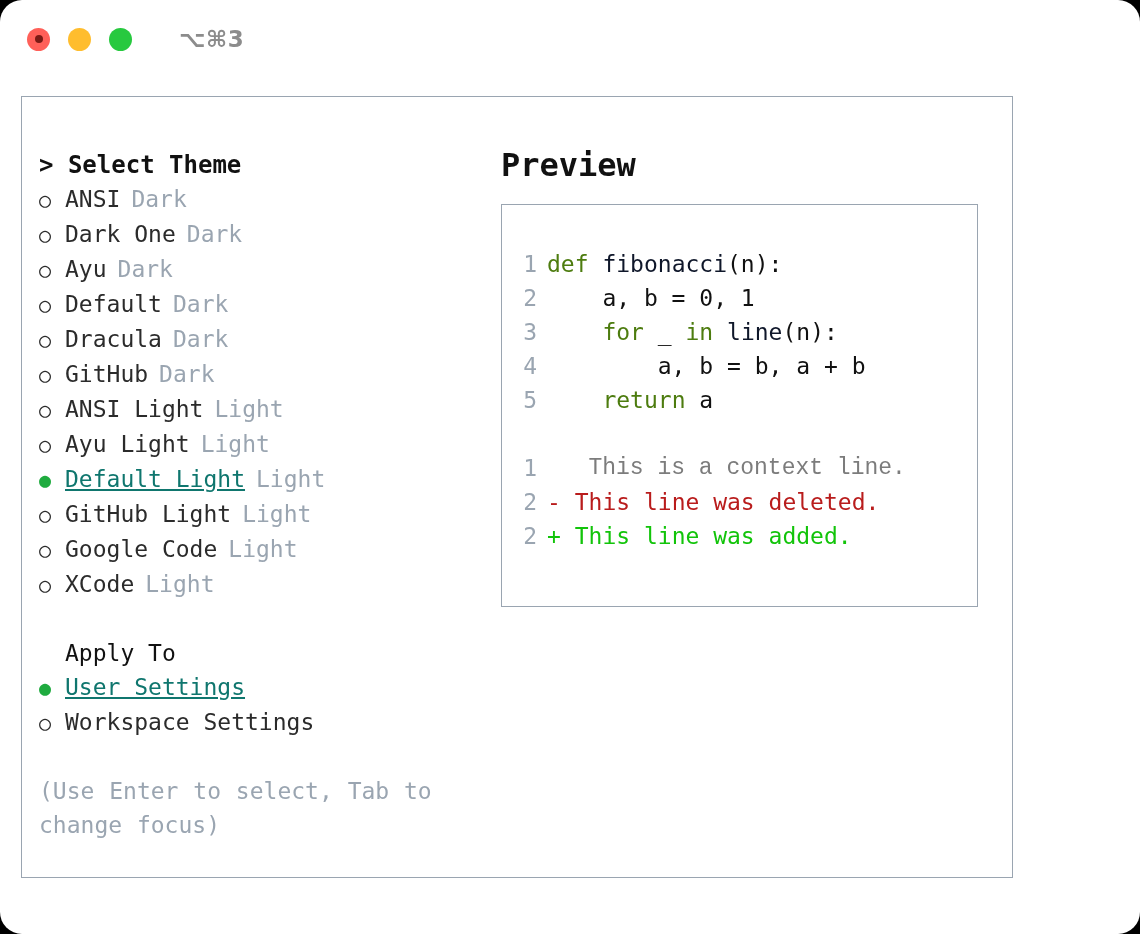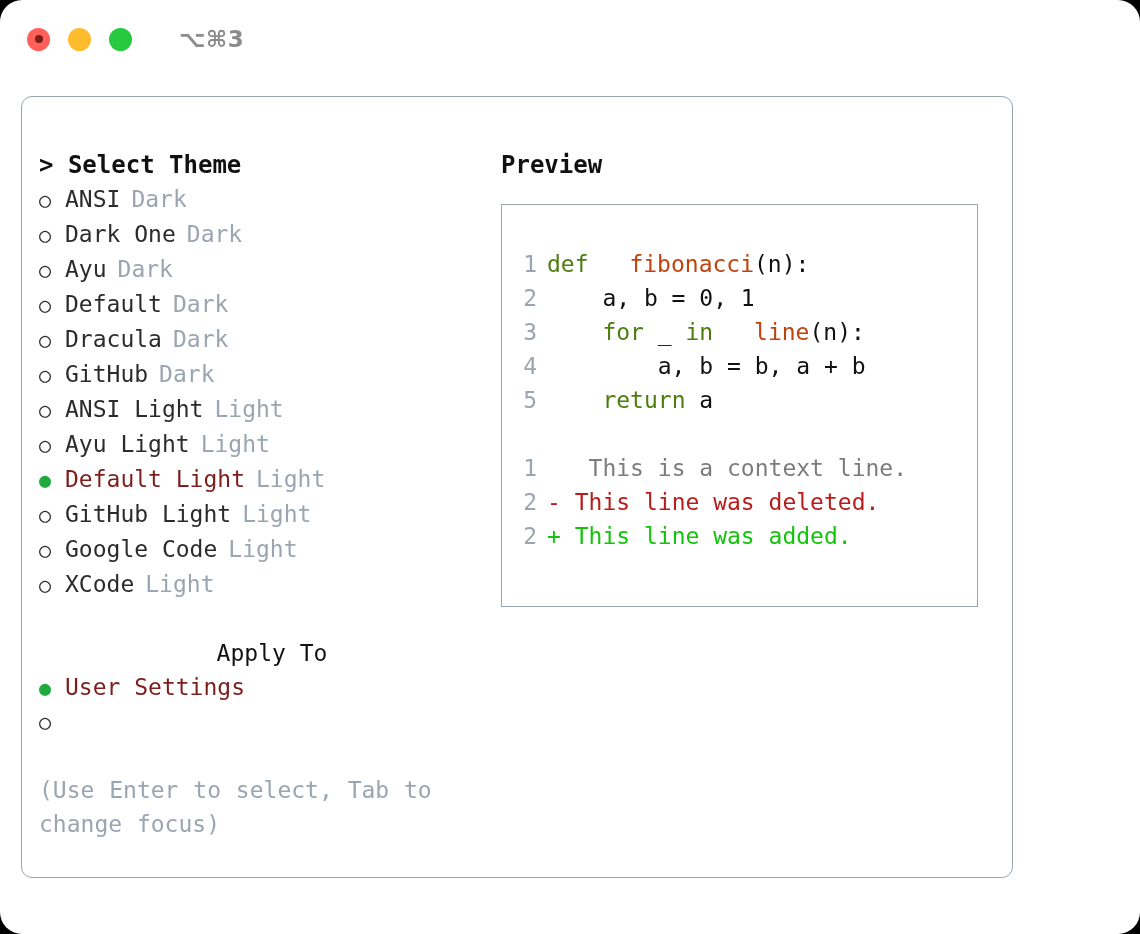--- a/index.html
+++ b/index.html
@@ -69,21 +69,21 @@
   }
 
   
   .card {
     position: absolute;
     left: 21px;
     top: 96px;
     width: 992px;
     height: 782px;
     border: 1.5px solid #9aa5b1;
-    border-radius: 11px;
+    border-radius: 0;
     box-sizing: border-box;
     background: #ffffff;
   }
 
   .card-inner {
     position: absolute;
     left: 0; top: 0;
     width: 100%; height: 100%;
   }
 
@@ -112,56 +112,55 @@
     white-space: pre;
   }
   .marker {
     width: 26px;
     flex: 0 0 26px;
     color: #2b2b2b;
     font-size: 20px;
   }
   .theme-row.selected .marker { color: #1fab3f; }
   .theme-name { color: #2b2b2b; text-align: right; }
-  .theme-row.selected .theme-name { color: #7f1d1d; }
+  .theme-row.selected .theme-name { color: #0f766e; text-decoration: underline; }
   .theme-cat {
     color: #9aa5b1;
     margin-left: 11px;
   }
 
   .section-gap { height: 34px; }
 
   .apply-header {
     font-size: 23px;
     color: #111111;
     line-height: 34px;
     padding-left: 26px;
     white-space: pre;
-    text-align: center;
   }
 
   .help {
     margin-top: 34px;
     font-size: 23px;
     line-height: 34px;
     color: #9aa5b1;
     width: 405px;
     white-space: pre-wrap;
     word-spacing: 1px;
   }
 
   
   .right-col {
     position: absolute;
     left: 479px;
     top: 51px;
     width: 490px;
   }
   .preview-header {
-    font-size: 24px;
+    font-size: 32px;
     font-weight: bold;
     color: #111111;
     line-height: 34px;
   }
   .preview-box {
     margin-top: 22px;
     width: 477px;
     height: 403px;
     border: 1.5px solid #9aa5b1;
     box-sizing: border-box;
@@ -182,26 +181,26 @@
   }
   .lineno {
     color: #9aa5b1;
     width: 22px;
     flex: 0 0 22px;
     text-align: right;
     margin-right: 10px;
   }
   .code-text { white-space: pre; }
   .tok-kw   { color: #4d7c0f; }
-  .tok-fn   { color: #c2410c; margin-left: 27px; }
+  .tok-fn   { color: #0f172a; }
   .tok-plain{ color: #111111; }
 
   .blank-line { height: 34px; }
 
-  .diff-ctx { color: #7c7c7c; }
+  .diff-ctx { color: #7c7c7c; font-family: Liberation Mono, monospace; }
   .diff-del { color: #b91c1c; }
   .diff-add { color: #12c40a; }
 </style>
 </head>
 <body>
 
 <div class="window">
 
   <div class="titlebar">
     <div class="lights">
@@ -233,21 +232,21 @@
             <div class="theme-row"><span class="marker">○</span><span class="theme-name">Google Code</span><span class="theme-cat">Light</span></div>
             <div class="theme-row"><span class="marker">○</span><span class="theme-name">XCode</span><span class="theme-cat">Light</span></div>
           </div>
 
         <div class="section-gap"></div>
 
         <div class="apply-header">Apply To</div>
 
         <div id="apply-list">
             <div class="theme-row selected"><span class="marker">●</span><span class="theme-name">User Settings</span></div>
-            <div class="theme-row"><span class="marker">○</span></div>
+            <div class="theme-row"><span class="marker">○</span><span class="theme-name">Workspace Settings</span></div>
           </div>
 
         <div class="help">(Use Enter to select, Tab to change focus)</div>
       </div>
 
       <div class="right-col">
         <div class="preview-header">Preview</div>
         <div class="preview-box">
           <div class="code-area">
             <div id="code-block">

